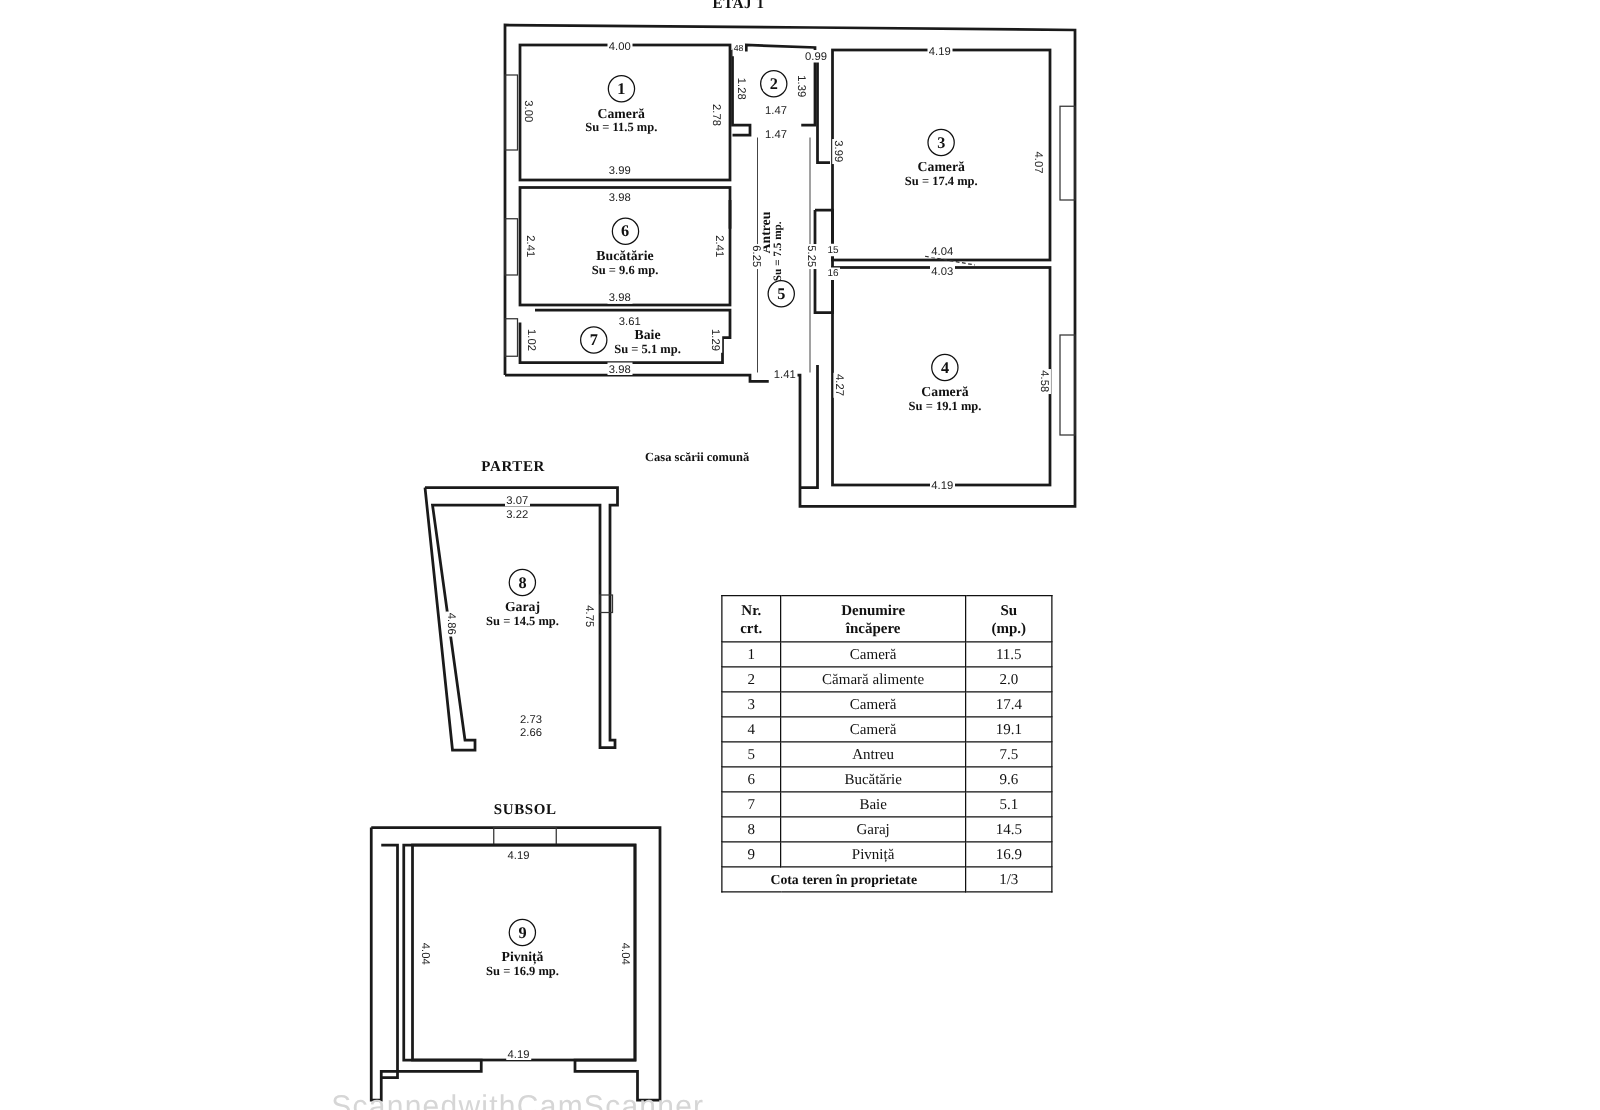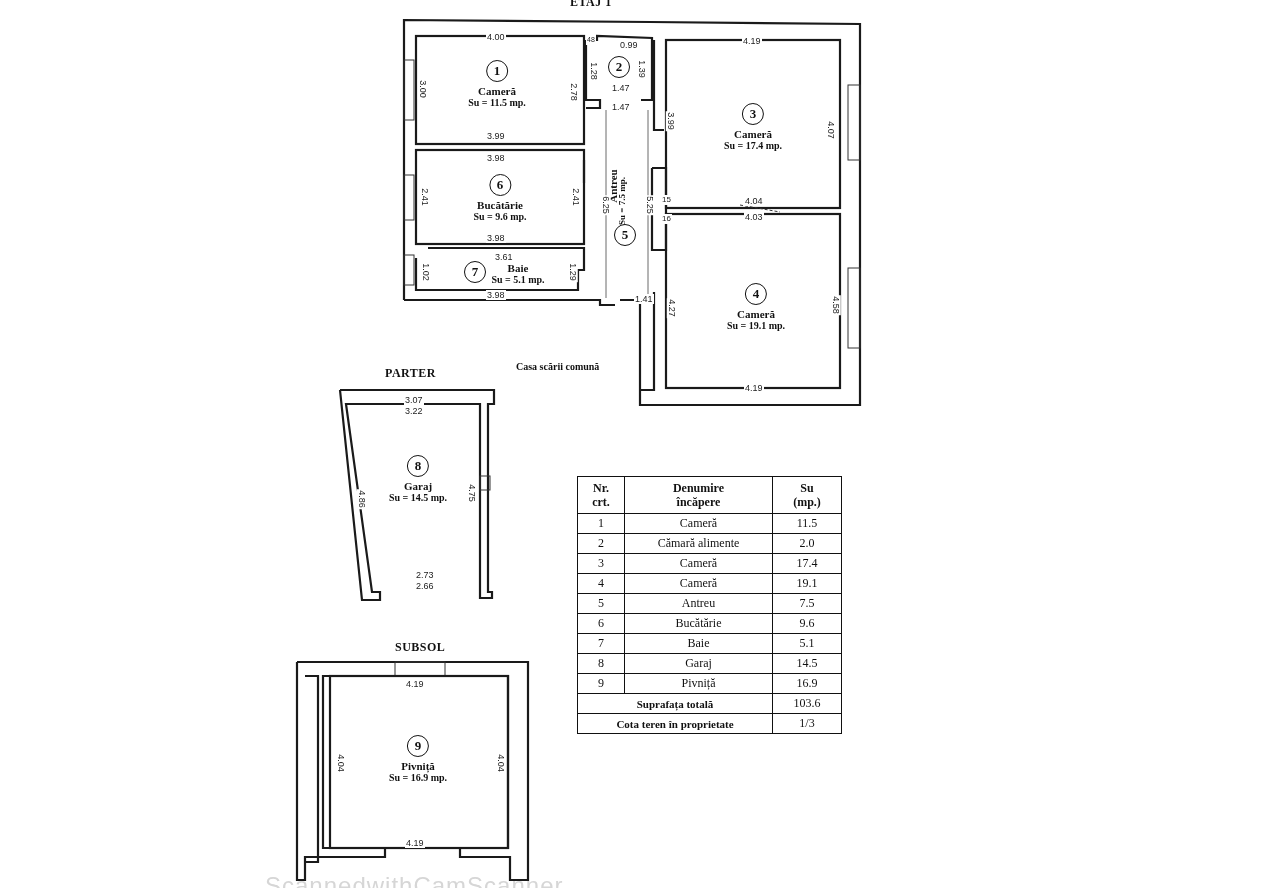--- a/index.html
+++ b/index.html
@@ -117,38 +117,38 @@
   <span class="name">Baie</span>
   <span class="area">Su = 5.1 mp.</span>
 </div>
 <div class="note" style="left:516px;top:337px;">Casa scării comună</div>
 
 <div class="dimtxt" style="left:486px;top:32px;">4.00</div>
 <div class="dimtxt" style="left:486px;top:131px;">3.99</div>
 <div class="dimtxt vert" style="left:413px;top:84px;">3.00</div>
 <div class="dimtxt vert" style="left:564px;top:87px;">2.78</div>
 <div class="dimtxt" style="left:586px;top:35px;font-size:7px;">48</div>
-<div class="dimtxt" style="left:619px;top:40px;">0.99</div>
+<div class="dimtxt" style="left:643px;top:40px;">0.99</div>
 <div class="dimtxt vert" style="left:584px;top:66px;">1.28</div>
 <div class="dimtxt vert" style="left:632px;top:64px;">1.39</div>
 <div class="dimtxt" style="left:611px;top:83px;">1.47</div>
 <div class="dimtxt" style="left:611px;top:102px;">1.47</div>
 <div class="dimtxt" style="left:742px;top:36px;">4.19</div>
 <div class="dimtxt vert" style="left:661px;top:116px;">3.99</div>
 <div class="dimtxt vert" style="left:821px;top:125px;">4.07</div>
 <div class="dimtxt" style="left:744px;top:196px;">4.04</div>
 <div class="dimtxt" style="left:661px;top:195px;font-size:8px;">15</div>
 <div class="dimtxt" style="left:744px;top:212px;">4.03</div>
 <div class="dimtxt" style="left:661px;top:214px;font-size:8px;">16</div>
 <div class="dimtxt vert" style="left:662px;top:303px;">4.27</div>
 <div class="dimtxt vert" style="left:826px;top:300px;">4.58</div>
 <div class="dimtxt" style="left:744px;top:383px;">4.19</div>
 <div class="dimtxt vert" style="left:596px;top:200px;">6.25</div>
 <div class="dimtxt vert" style="left:640px;top:200px;">5.25</div>
-<div class="dimtxt" style="left:618px;top:294px;margin-left:16px;">1.41</div>
+<div class="dimtxt" style="left:618px;top:294px;">1.41</div>
 <div class="dimtxt" style="left:486px;top:153px;">3.98</div>
 <div class="dimtxt" style="left:486px;top:233px;">3.98</div>
 <div class="dimtxt vert" style="left:415px;top:192px;">2.41</div>
 <div class="dimtxt vert" style="left:566px;top:192px;">2.41</div>
 <div class="dimtxt" style="left:494px;top:252px;">3.61</div>
 <div class="dimtxt" style="left:486px;top:290px;">3.98</div>
 <div class="dimtxt vert" style="left:416px;top:267px;">1.02</div>
 <div class="dimtxt vert" style="left:563px;top:267px;">1.29</div>
 
 <div class="room" style="left:418px;top:455px;">
@@ -220,23 +220,19 @@
         <td>8</td>
         <td>Garaj</td>
         <td>14.5</td>
       </tr>
   <tr>
         <td>9</td>
         <td>Pivniță</td>
         <td>16.9</td>
       </tr>
   <tr>
-        <td colspan="2" class="sum">Suprafața totală</td>
-        <td>103.6</td>
-      </tr>
-  <tr>
         <td colspan="2" class="sum">Cota teren în proprietate</td>
         <td>1/3</td>
       </tr>
 </tbody>
   </table>
 
 <div class="watermark">ScannedwithCamScanner</div>
 
 </body></html>

